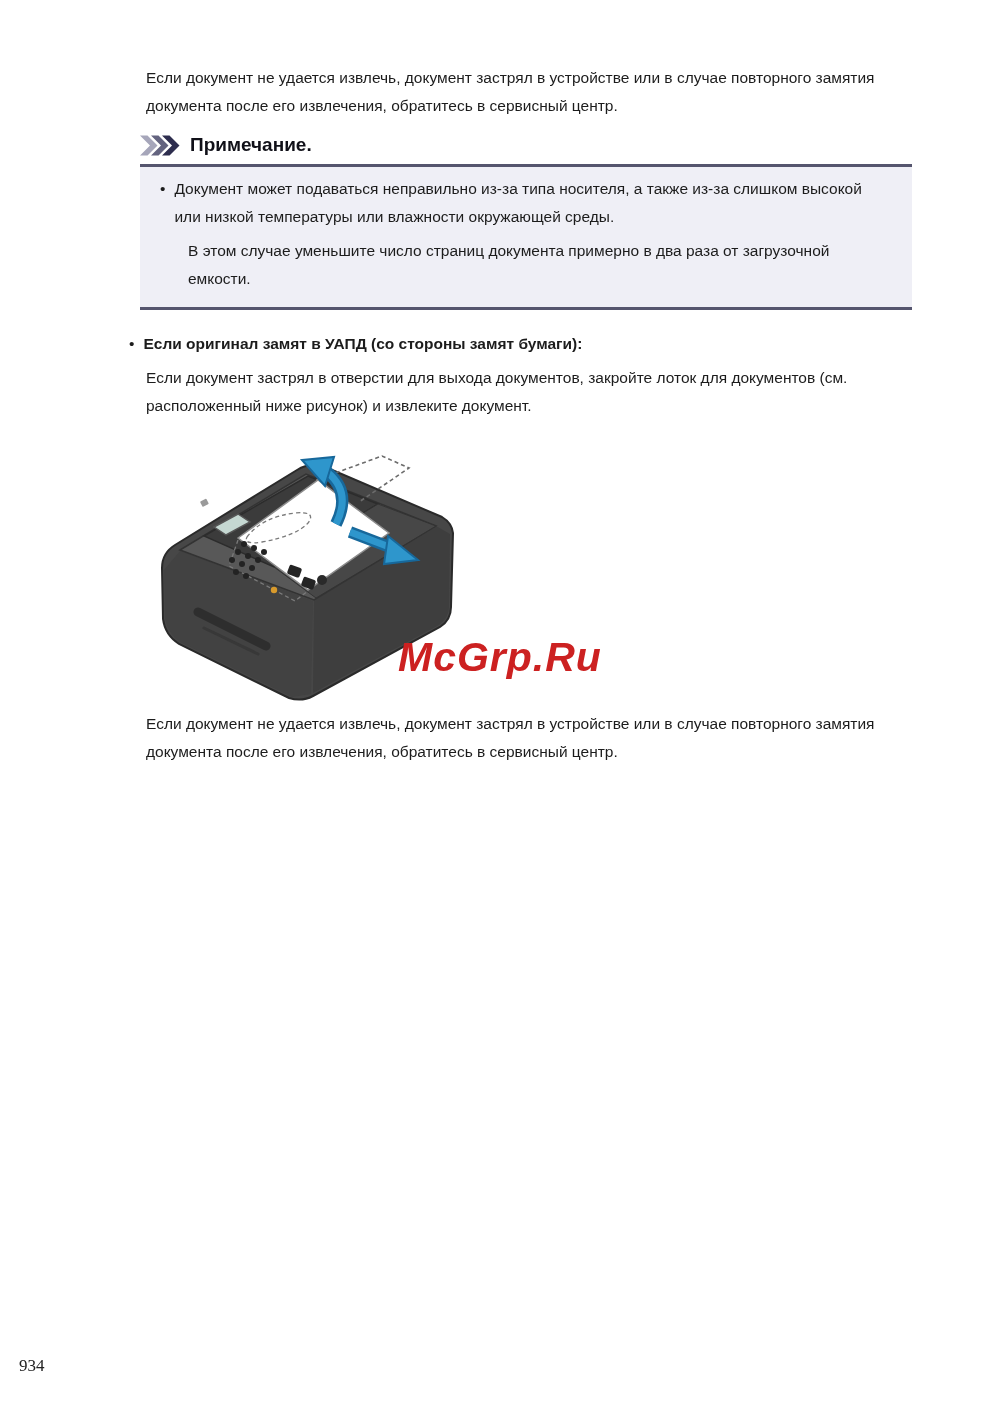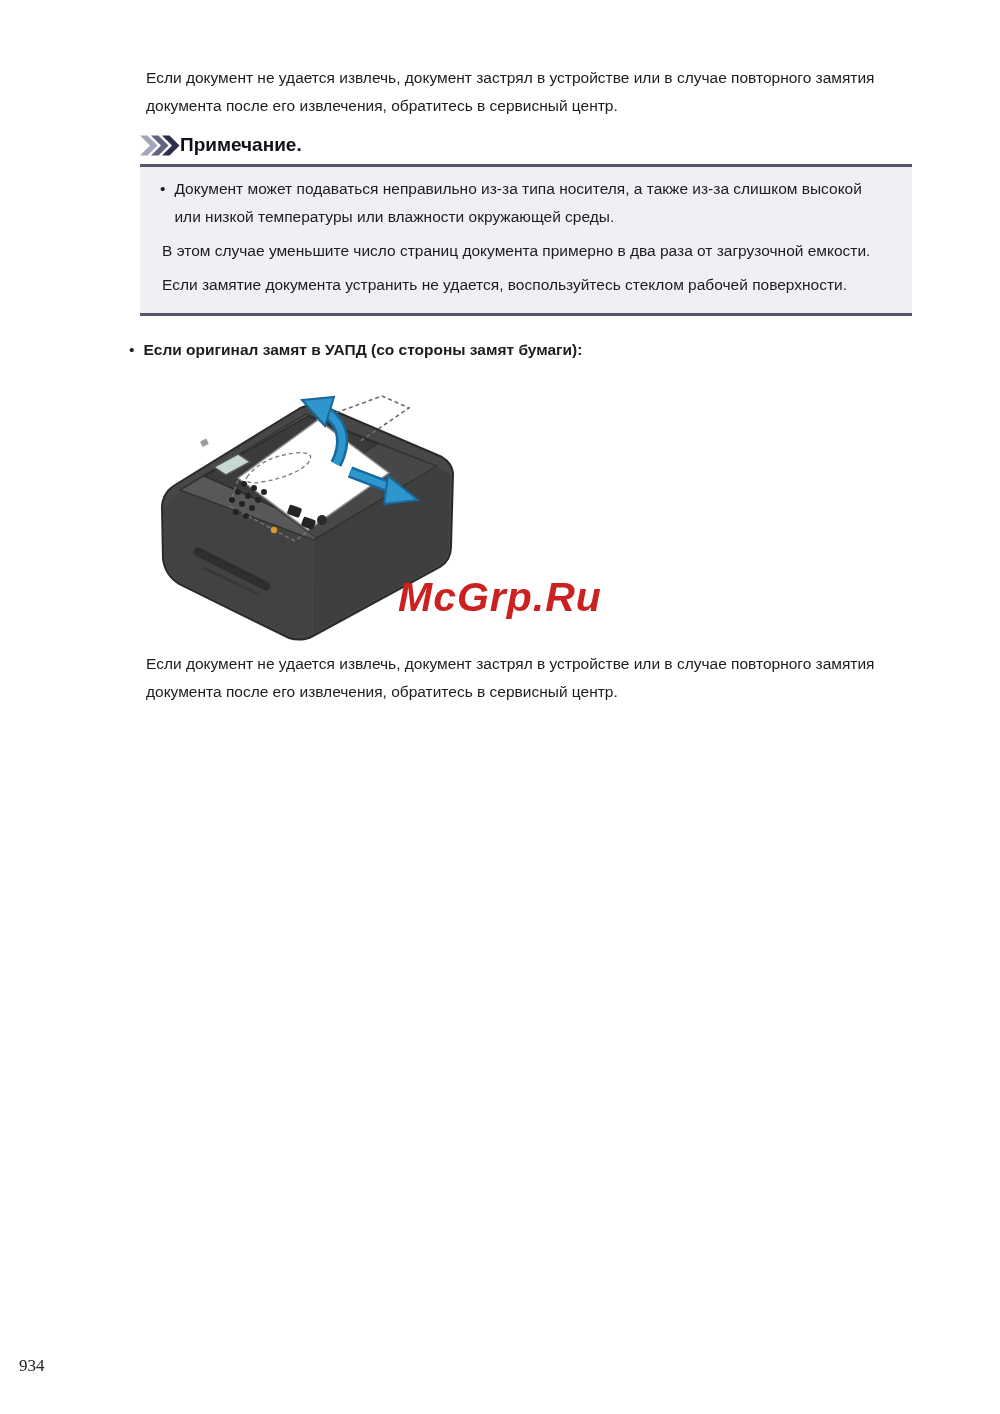--- a/index.html
+++ b/index.html
@@ -21,20 +21,21 @@
   }
   .body-text {
     font-size: 15.5px;
     line-height: 28px;
     margin: 0 0 10px 0;
   }
   
   .note-heading {
     display: flex;
     align-items: center;
+    gap: 10px;
     margin: 14px 0 8px -6px;
   }
   .note-title {
     font-size: 19px;
     font-weight: bold;
     color: #101018;
   }
   
   .note-box {
     margin-left: -6px;
@@ -51,21 +52,21 @@
   .note-bullet-row .bullet {
     font-size: 15.5px;
     line-height: 28px;
     flex: 0 0 auto;
   }
   .note-box p {
     font-size: 15.5px;
     line-height: 28px;
     margin: 0 0 6px 0;
   }
-  .note-box .note-para { margin-left: 2px; }
+  .note-box .note-para { margin-left: 28px; }
   
   .section-heading-row {
     display: flex;
     gap: 9px;
     margin: 20px 0 6px -17px;
   }
   .section-heading-row .bullet {
     font-size: 15.5px;
     line-height: 28px;
   }
@@ -121,28 +122,28 @@
       </svg>
       <span class="note-title">Примечание.</span>
     </div>
 
     <div class="note-box">
       <div class="note-bullet-row">
         <span class="bullet">•</span>
         <p>Документ может подаваться неправильно из-за типа носителя, а также из-за слишком высокой или низкой температуры или влажности окружающей среды.</p>
       </div>
       <p class="note-para">В этом случае уменьшите число страниц документа примерно в два раза от загрузочной емкости.</p>
-      <p class="note-para">Если замятие документа устранить не удается, воспользуйтесь стеклом рабочей поверхности.</p>
     </div>
 
     <div class="section-heading-row">
       <span class="bullet">•</span>
       <h3 class="section-heading">Если оригинал замят в УАПД (со стороны замят бумаги):</h3>
     </div>
 
+    <p class="body-text">Если документ застрял в отверстии для выхода документов, закройте лоток для документов (см. расположенный ниже рисунок) и извлеките документ.</p>
 
     <div class="illustration">
       <svg width="330" height="278" viewBox="0 0 330 278">
 
         <path d="M16,138 Q16,123 29,115 L151,40 Q162,33 177,36 L296,87 Q306,93 307,103 L305,177 Q305,190 294,197 L167,266 Q156,272 143,268 L33,214 Q19,205 17,189 Z" fill="#474747" stroke="#2a2a2a" stroke-width="2"></path>
 
         <path d="M18,140 L34,121 L167,171 L165,264 L146,267 L34,212 Q22,204 19,189 Z" fill="#424242"></path>
 
         <path d="M168,170 L290,96 L304,104 L303,177 Q303,188 293,195 L167,263 Z" fill="#3e3e3e"></path>
 

